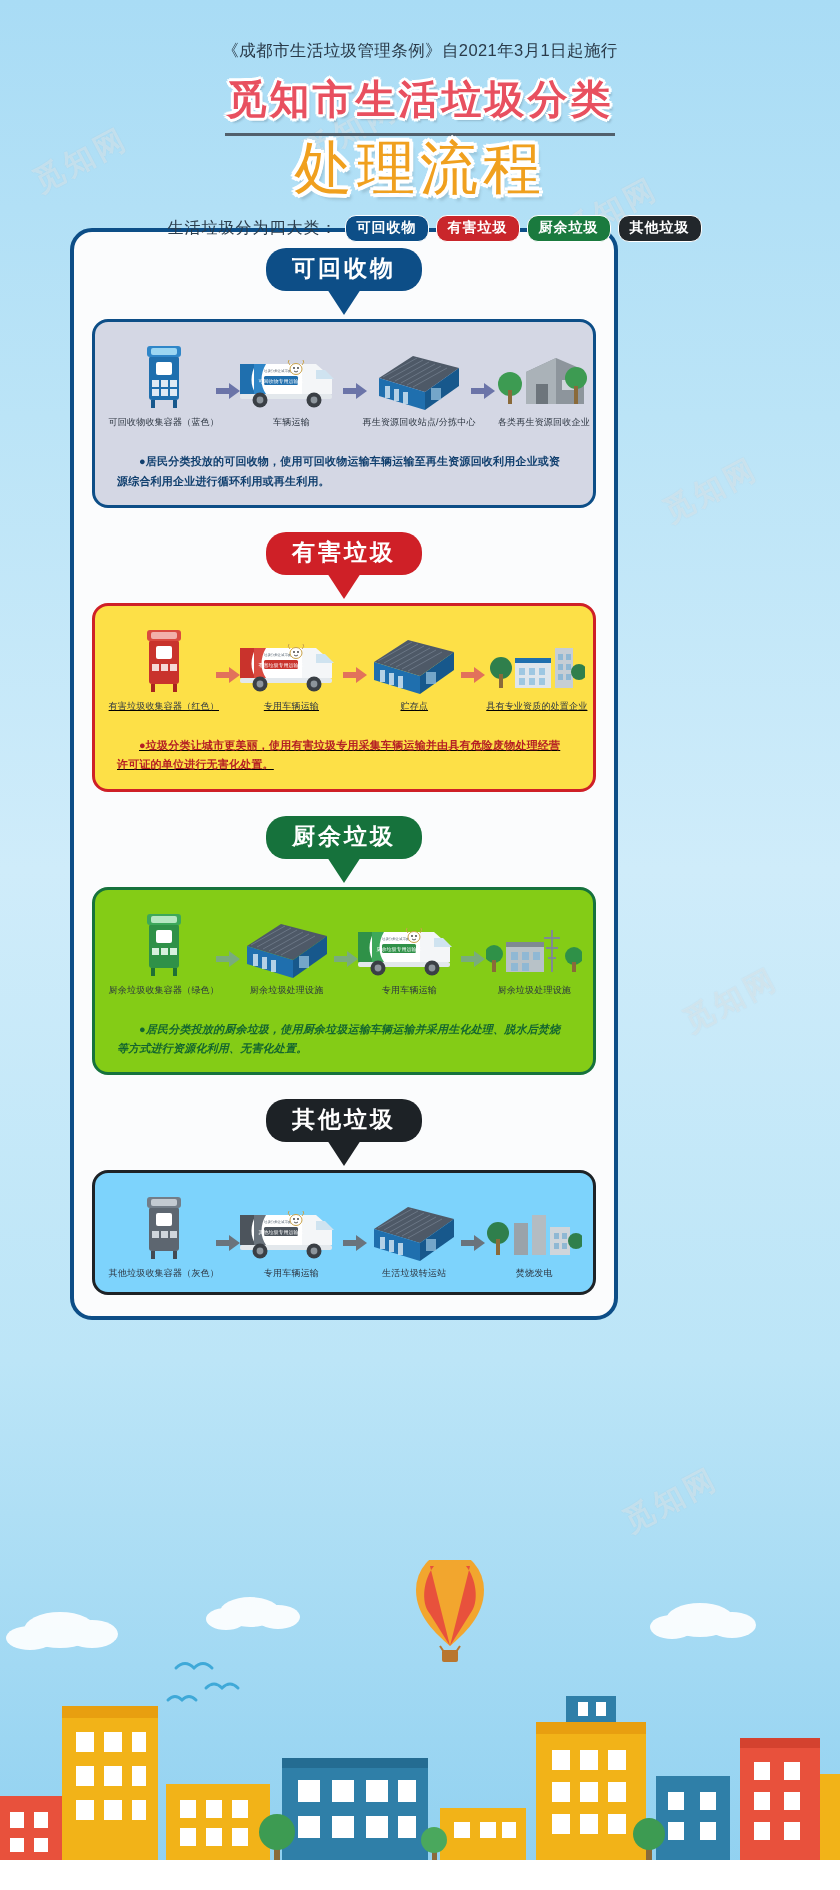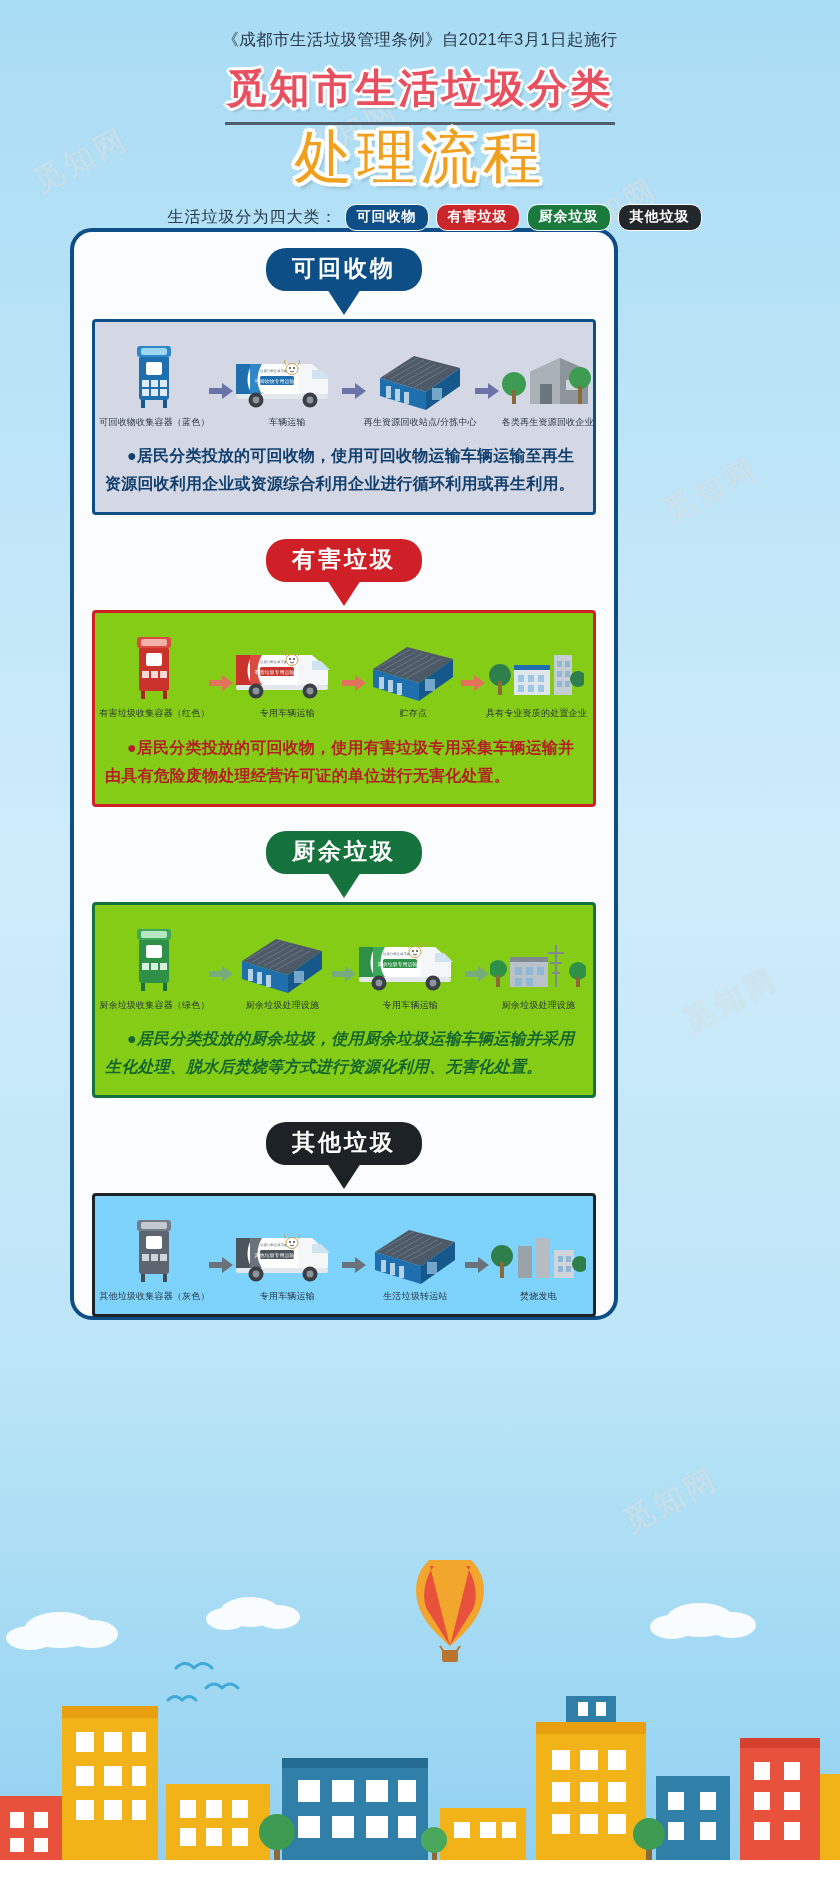--- a/index.html
+++ b/index.html
@@ -8,21 +8,21 @@
     font-family:"Liberation Sans","DejaVu Sans",sans-serif;
     background:linear-gradient(180deg,#a9dcf5 0%,#bbe4f7 22%,#cfecfa 46%,#bce5f7 72%,#8fd0f0 100%);
   }
 
   
   .wm { position:absolute; color:rgba(255,255,255,.38); font-size:30px; font-weight:bold;
         transform:rotate(-28deg); letter-spacing:4px; pointer-events:none; white-space:nowrap;
         text-shadow:0 0 1px rgba(120,150,170,.28); }
 
   
-  .header { position:relative; padding-top:29px; text-align:center; z-index:5; }
+  .header { position:relative; padding-top:40px; text-align:center; z-index:5; }
   .subtitle { font-size:16.5px; color:#2a3b4a; letter-spacing:.4px; }
   .title1 { margin-top:10px; font-size:40px; font-weight:bold; color:#e8505f; letter-spacing:3px;
             text-shadow:2px 2px 0 #fff,-2px 2px 0 #fff,2px -2px 0 #fff,-2px -2px 0 #fff,
                         0 3px 0 #fff,3px 0 0 #fff,-3px 0 0 #fff,0 -3px 0 #fff, 3px 4px 2px rgba(60,80,95,.25); }
   .tline { width:390px; height:3px; background:#51606c; margin:6px auto 2px; }
   .title2 { font-size:58px; font-weight:normal; color:#f0a01e; letter-spacing:5px; line-height:1.05;
             text-shadow:3px 3px 0 #fff,-3px 3px 0 #fff,3px -3px 0 #fff,-3px -3px 0 #fff,
                         0 4px 0 #fff,4px 0 0 #fff,-4px 0 0 #fff,0 -4px 0 #fff, 4px 6px 3px rgba(60,80,95,.22);text-align:center; }
 
   .taglineRow { margin-top:16px; display:flex; align-items:center; justify-content:center; gap:7px;margin-left:29px; }
@@ -43,35 +43,35 @@
   .capPill.blue{background:#0d4e87;} .capPill.red{background:#cf2027;}
   .capPill.green{background:#16723c;} .capPill.black{background:#1d2226;}
   .capPill:after { content:""; position:absolute; left:50%; transform:translateX(-50%);
                    bottom:-24px; width:0; height:0; border-left:17px solid transparent;
                    border-right:17px solid transparent; border-top:26px solid currentColor; }
   .capPill.blue:after{border-top-color:#0d4e87;}
   .capPill.red:after{border-top-color:#cf2027;}
   .capPill.green:after{border-top-color:#16723c;}
   .capPill.black:after{border-top-color:#1d2226;}
 
-  .box { margin:28px 18px 0; border-radius:4px; padding:14px 0 12px; }
+  .box { margin:28px 18px 0; border-radius:16px; padding:14px 12px 12px; }
   .box.blue { background:#d4d7e4; border:3px solid #0d4e87; }
-  .box.red  { background:#84cc16; border:3px solid #cf2027; }
+  .box.red  { background:#fde047; border:3px solid #cf2027;text-decoration:underline; }
   .box.green{ background:#84cc16; border:3px solid #16723c; }
   .box.black{ background:#7dd3fc; border:3px solid #1d2226; }
 
   .flow { display:flex; align-items:flex-end; justify-content:space-between; padding:0 6px; }
   .step { display:flex; flex-direction:column; align-items:center; width:22%; }
   .stepArt { height:74px; display:flex; align-items:flex-end; justify-content:center; }
   .stepLbl { margin-top:7px; font-size:9px; color:#2c3540; text-align:center; line-height:1.25;
              letter-spacing:.2px; white-space:nowrap; }
   .arrow { width:26px; height:74px; display:flex; align-items:center; justify-content:center; flex:0 0 auto; }
   .arrow svg { display:block; }
 
-  .note { margin-top:14px; padding:0 10px 2px; font-size:16px; font-weight:bold; line-height:1.75;
+  .note { margin-top:24px; padding:0 10px 2px; font-size:11px; font-weight:bold; line-height:1.75;
           letter-spacing:.2px; text-indent:22px; }
   .note.blue{color:#103f6e;} .note.red{color:#b51f24;}
   .note.green{color:#14662f;font-style:italic;} .note.black{color:#20252a;}
 
   
   .city { position:absolute; left:0; bottom:0; width:840px; height:330px; z-index:3; }
 </style>
 </head>
 <body>
 
@@ -326,21 +326,21 @@
                     <rect x="69" y="42" width="5" height="6"></rect>
                     <rect x="77" y="42" width="5" height="6"></rect>
                   </g>
                   <circle cx="90" cy="40" r="8" fill="#2f7f4c"></circle>
                 </svg>
               </div>
       <div class="stepLbl">具有专业资质的处置企业</div>
     </div>
 
   </div>
-      <div class="note red">●居民分类投放的可回收物，使用有害垃圾专用采集车辆运输并由具有危险废物处理经营许可证的单位进行无害化处置。</div>
+      <div class="note red">●垃圾分类让城市更美丽，使用有害垃圾专用采集车辆运输并由具有危险废物处理经营许可证的单位进行无害化处置。</div>
     </div>
       </div>
       <div class="section" style="padding-top: 24px;">
     <div class="cap">
       <div class="capPill green">厨余垃圾</div>
     </div>
     <div class="box green">
       <div class="flow">
     <div class="step">
       <div class="stepArt">

